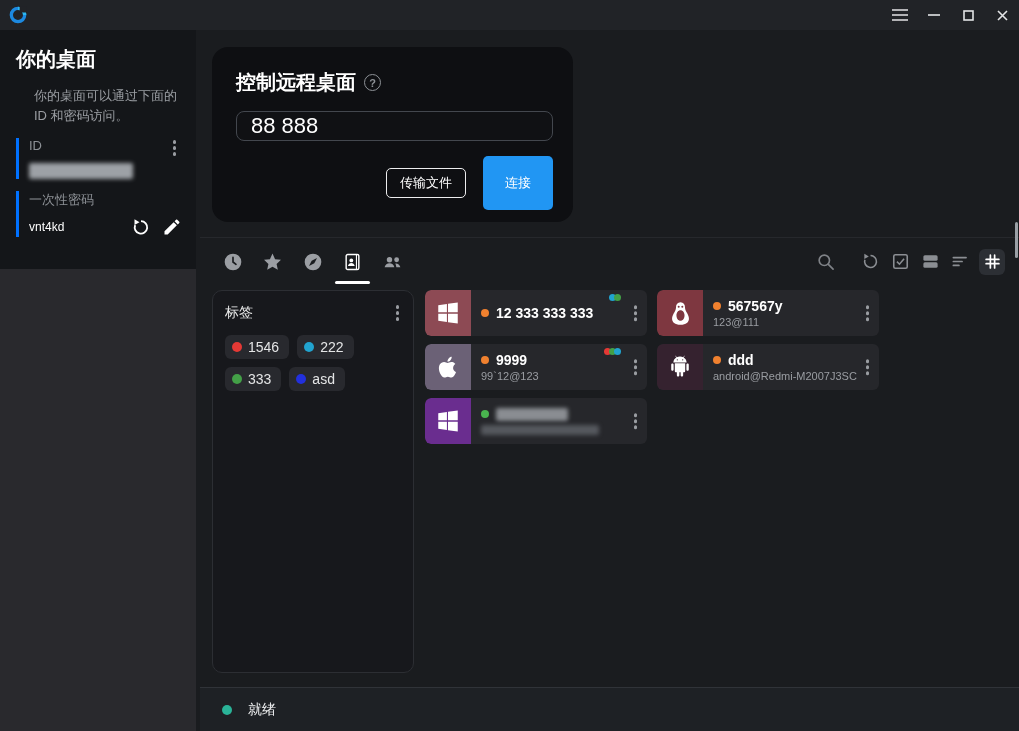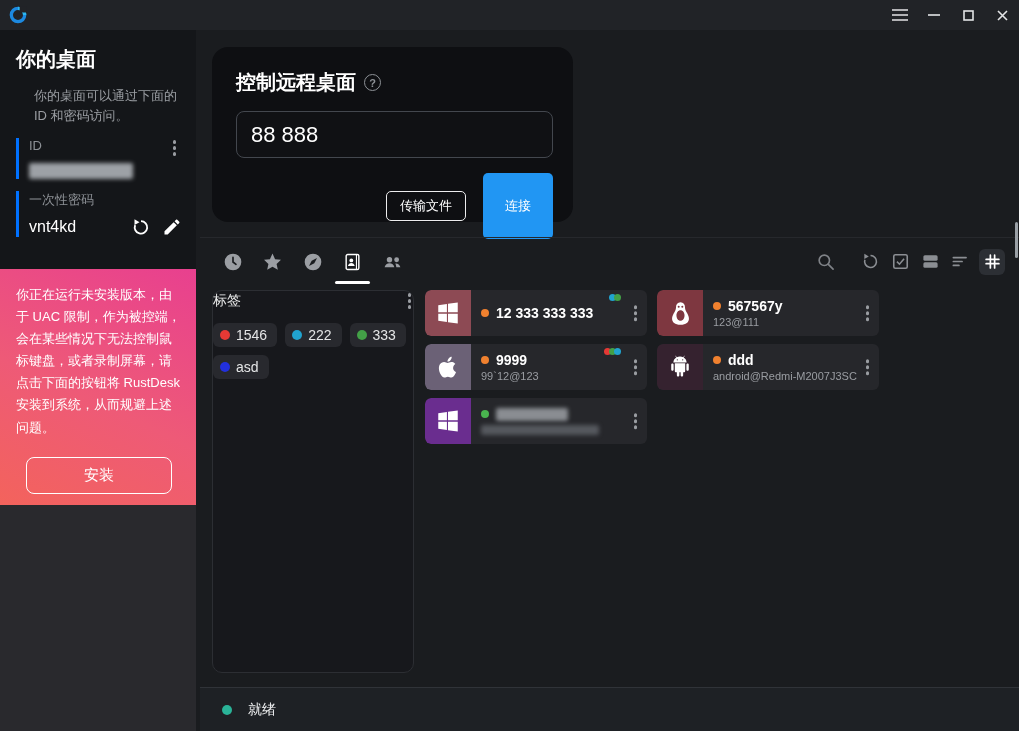--- a/index.html
+++ b/index.html
@@ -21,21 +21,21 @@
   .sidebar { position:absolute; top:30px; left:0; width:196px; bottom:0; display:flex; flex-direction:column; background:#29292d; }
   .sb-top { background:#141619; height:239px; padding:16px 14px 0 16px; position:relative; }
   .sb-title { font-size:20px; font-weight:600; color:#fff; }
   .sb-desc { margin-top:13px; font-size:13px; line-height:1.55; color:#9b9ea3;margin-left:18px; }
   .sb-block { position:relative; border-left:3px solid #0071ff; padding-left:10px; margin-top:12px; }
   .sb-label { font-size:13px; color:#8d9196; }
   .sb-dots { position:absolute; right:4px; top:0; }
   .blur-blob { background:#9da1a6; border-radius:2px; filter:blur(2px); }
   .sb-id-blob { width:104px; height:16px; margin-top:10px; }
   .sb-pass-row { display:flex; align-items:center; margin-top:8px; }
-  .sb-pass { font-size:16px; color:#fff; flex:1; }
+  .sb-pass { font-size:12px; color:#fff; flex:1; }
   .sb-ico { width:20px; height:20px; margin-left:11px; cursor:pointer; }
 
   .sb-notice {
     height:236px; padding:15px 14px 0 16px; color:#fff;
     background:linear-gradient(205deg,#e8408f 0%,#ee5a77 55%,#f3635c 100%);
   }
   .sb-notice-text { font-size:13px; line-height:1.7; }
   .sb-install-btn {
     margin:18px auto 0; display:block; width:146px; height:37px;
     background:transparent; border:1px solid #fff; border-radius:8px;
@@ -47,50 +47,50 @@
   .main { position:absolute; top:30px; left:200px; right:0; bottom:0; background:#1a1c1f; }
 
   .connect-panel {
     position:absolute; left:12px; top:17px; width:361px; height:175px;
     background:#0e0f12; border-radius:16px; padding:22px 20px 0 24px;
   }
   .cp-title-row { display:flex; align-items:center; }
   .cp-title { font-size:20px; font-weight:600; color:#fff; }
   .help-ico { width:17px; height:17px; border:1.5px solid #8d9196; border-radius:50%; color:#8d9196; font-size:11px; display:flex; align-items:center; justify-content:center; margin-left:8px; font-weight:700; }
   .cp-input {
-    margin-top:15px; width:317px; height:47px; background:#101114;
+    margin-top:15px; width:317px; height:30px; background:#101114;
     border:1px solid #43474e; border-radius:8px; color:#fff;
     font-size:22px; padding:0 14px; font-family:inherit; outline:none;
   }
   .cp-btn-row { display:flex; justify-content:flex-end; align-items:center; margin-top:15px; gap:17px; }
   .btn-outline {
     background:transparent; border:1px solid #ededee; border-radius:5px;
     color:#fff; font-size:13px; padding:5px 13px; cursor:pointer; font-family:inherit;
   }
   .btn-blue {
     background:#2196f3; border:none; border-radius:5px; color:#fff;
-    font-size:13px; padding:24px 22px; cursor:pointer; font-family:inherit;
+    font-size:13px; padding:18px 22px; cursor:pointer; font-family:inherit;
   }
 
   
   .toolbar { position:absolute; top:207px; left:0; right:0; height:48px; border-top:1px solid #26282c; display:flex; align-items:center; }
   .tabs { display:flex; align-items:center; margin-left:22px; gap:19px; }
   .tab { width:21px; height:30px; position:relative; display:flex; align-items:center; justify-content:center; cursor:pointer; color:#9b9ea3; }
   .tab.active { color:#fff; }
   .tab.active::after { content:""; position:absolute; left:-7px; right:-7px; bottom:-7px; height:3px; background:#fff; border-radius:2px; }
   .tools { display:flex; align-items:center; margin-left:auto; margin-right:14px; gap:8px; }
   .tool { width:22px; height:22px; display:flex; align-items:center; justify-content:center; color:#8b8e93; cursor:pointer; }
   .tool.search { margin-right:14px; color:#7f8287; }
   .tool.boxed { background:#2c2f34; border-radius:6px; width:26px; height:26px; color:#fff; }
   .scroll-thumb { position:absolute; right:1px; top:192px; width:3px; height:36px; background:#9aa0a6; border-radius:2px; }
 
   
   .tags-panel {
     position:absolute; left:12px; top:260px; width:202px; height:383px;
-    background:#17181c; border:1px solid #2c2e33; border-radius:10px; 
+    background:#17181c; border:1px solid #2c2e33; border-radius:10px; padding:12px;
   }
   .tags-head { display:flex; align-items:center; justify-content:space-between; }
   .tags-title { font-size:14px; color:#eceded; }
   .tag-list { display:flex; flex-wrap:wrap; gap:8px; margin-top:12px; }
   .tag-pill { display:flex; align-items:center; gap:6px; background:#28292e; border-radius:6px; padding:4px 10px 4px 7px; cursor:pointer; }
   .tag-dot { width:10px; height:10px; border-radius:50%; }
   .tag-label { font-size:14px; color:#e4e5e6; }
 
   
   .peers { position:absolute; left:225px; top:260px; display:grid; grid-template-columns:222px 222px; grid-auto-rows:46px; column-gap:10px; row-gap:8px; }
@@ -173,24 +173,20 @@
             <path d="M12 5a7.5 7.5 0 1 1-7 4.7" fill="none" stroke="#fff" stroke-width="2.2"></path>
             <path d="M4.2 2.6v7l6-3.4z" fill="#fff"></path>
           </svg>
           <svg class="sb-ico" viewBox="0 0 24 24">
             <path d="M3 17.2V21h3.8L17.8 10 14 6.2 3 17.2zM20.7 7.1c.4-.4.4-1 0-1.4l-2.4-2.4c-.4-.4-1-.4-1.4 0l-1.8 1.8 3.8 3.8 1.8-1.8z" fill="#fff"></path>
           </svg>
         </div>
       </div>
     </div>
 
-    <div class="sb-notice">
-      <div class="sb-notice-text">你正在运行未安装版本，由于 UAC 限制，作为被控端，会在某些情况下无法控制鼠标键盘，或者录制屏幕，请点击下面的按钮将 RustDesk 安装到系统，从而规避上述问题。</div>
-      <button class="sb-install-btn">安装</button>
-    </div>
 
     <div class="sb-rest"></div>
   </div>
 
   <div class="main">
 
     <div class="connect-panel">
       <div class="cp-title-row">
         <span class="cp-title">控制远程桌面</span>
         <span class="help-ico">?</span>

